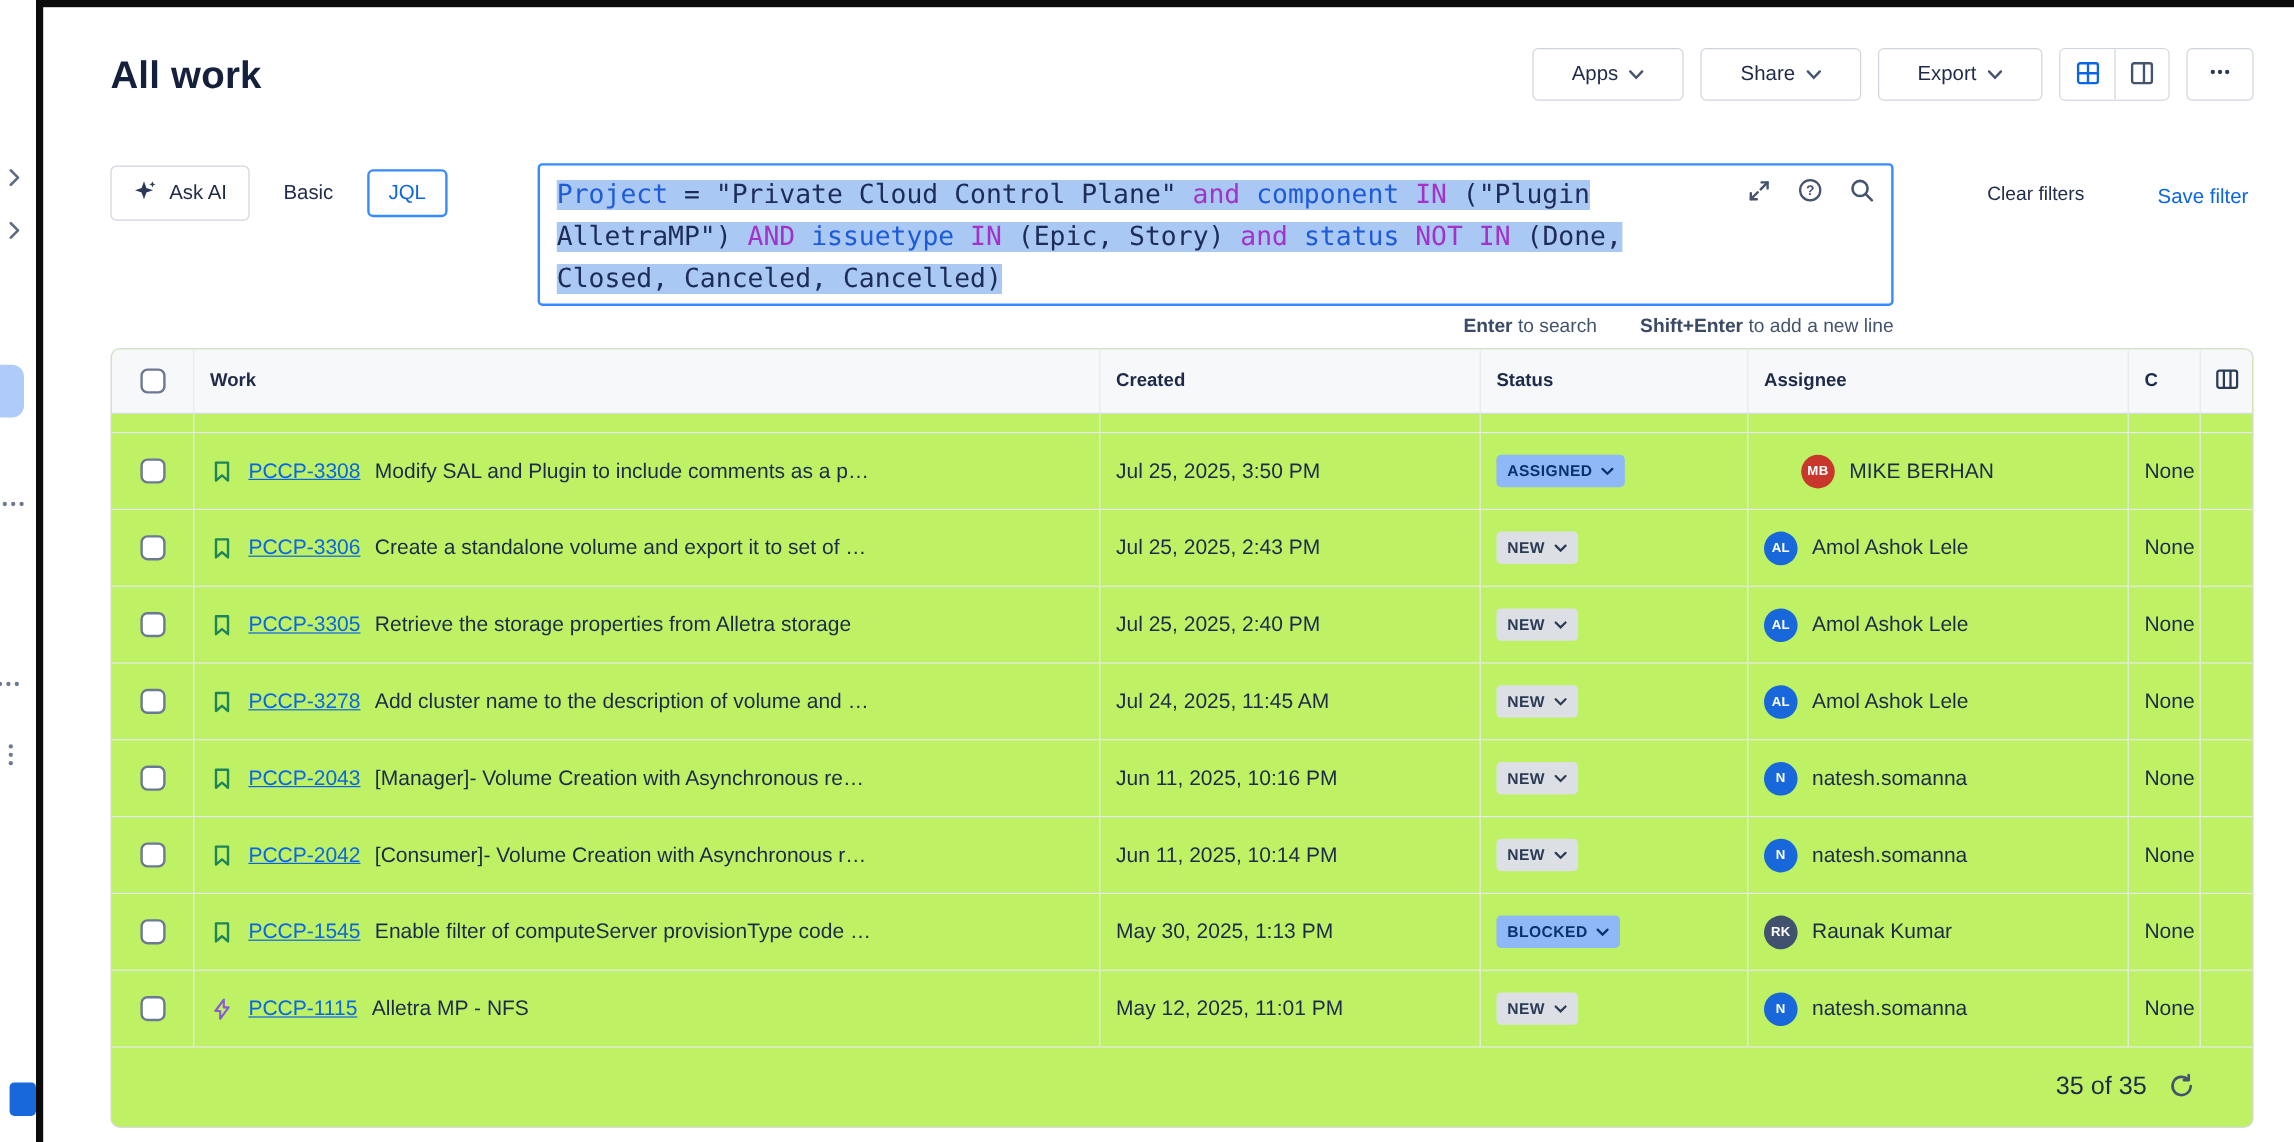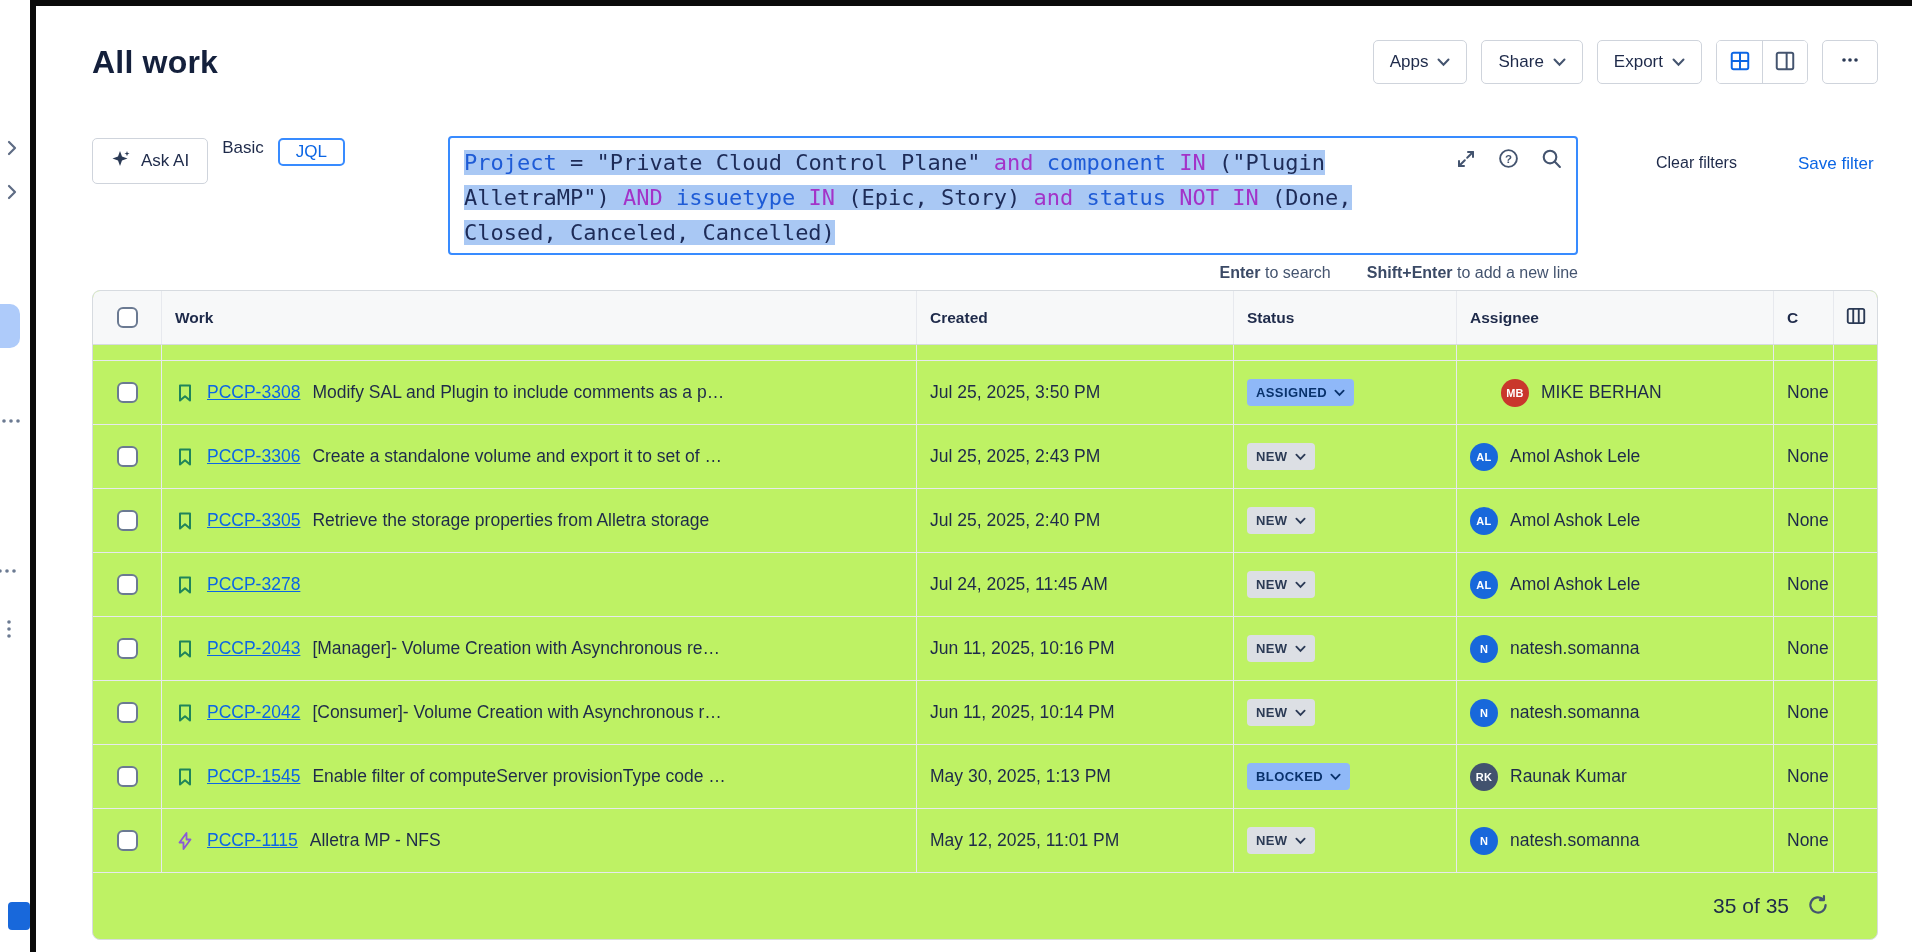--- a/index.html
+++ b/index.html
@@ -15,37 +15,37 @@
   .g-chev{position:absolute;left:2px;z-index:2}
   .g-pill{position:absolute;left:-12px;top:304px;width:32px;height:44px;border-radius:10px;background:#AECBFA;z-index:2}
   .g-frag{position:absolute;z-index:2}
   .g-square{position:absolute;left:8px;top:902px;width:22px;height:28px;border-radius:4px;background:#1868DB;z-index:2}
 
   
   .app-header{position:absolute;left:92px;right:34px;top:38px;height:48px;
               display:flex;justify-content:space-between;align-items:center}
   .page-title{font-size:32px;font-weight:800;letter-spacing:.2px;color:#14203C}
   .toolbar{display:flex;gap:14px;align-items:center}
-  .btn{display:inline-flex;align-items:center;gap:9px;height:44px;padding:0 16px;
+  .btn{display:inline-flex;align-items:center;gap:9px;height:44px;padding:0 32px;
        border:1px solid #CFD4DC;border-radius:5px;background:#fff;font-size:17px;
        color:#1E2A4A;cursor:pointer;font-family:inherit}
   .chev{display:inline-flex;color:#44546F}
   .view-group{display:flex;height:44px;border:1px solid #CFD4DC;border-radius:5px;overflow:hidden}
   .view-btn{width:45px;border:none;background:#fff;display:flex;align-items:center;justify-content:center;cursor:pointer}
   .view-btn + .view-btn{border-left:1px solid #CFD4DC}
   .view-btn.sel{color:var(--link);background:#fff}
   .view-btn.unsel{color:#44546F}
   .more-btn{width:56px;justify-content:center;padding:0}
 
   
-  .filter-row{position:absolute;left:92px;top:138px;height:46px;display:flex;align-items:flex-start;gap:2px}
+  .filter-row{position:absolute;left:92px;top:138px;height:46px;display:flex;align-items:center;gap:16px}
   .askai-btn{height:46px;border:1px solid #CFD4DC;border-radius:5px;background:#fff;
              display:inline-flex;align-items:center;gap:10px;padding:0 18px;font-size:17px;cursor:pointer;font-family:inherit;color:#1E2A4A}
   .basic-btn{border:none;background:none;font-size:17px;color:#1E2A4A;padding:0 12px;cursor:pointer;font-family:inherit}
-  .jql-btn{height:28px;border:2px solid var(--focus);border-radius:5px;background:#fff;
+  .jql-btn{height:40px;border:2px solid var(--focus);border-radius:5px;background:#fff;
            color:var(--link);font-size:17px;font-weight:500;padding:0 16px;cursor:pointer;font-family:inherit}
 
   
   .jql-box{position:absolute;left:448px;top:136px;width:1130px;height:119px;background:#fff;
            border:2px solid var(--focus);border-radius:4px;padding:7px 14px;cursor:text}
   .jql-line{font-family:"DejaVu Sans Mono",monospace;font-size:22px;line-height:35px;white-space:pre}
   .jql-sel{background:var(--selection)}
   .tok-f{color:var(--jql-field)}
   .tok-kw{color:var(--jql-keyword)}
   .tok-p{color:var(--jql-plain)}
@@ -406,20 +406,21 @@
       <span class="cbx"></span>
     </div>
     <div class="cell c-work">
       <span class="type-icon st-icon">
         <svg width="20" height="20" viewBox="0 0 20 20">
               <path d="M5 2.5 h10 v15 l-5 -4.3 -5 4.3 Z" fill="none" stroke="currentColor" stroke-width="2" stroke-linejoin="round"></path>
             </svg>
       </span>
 
       <a class="key-link">PCCP-3278</a>
+      <span class="summary">Add cluster name to the description of volume and …</span>
     </div>
     <div class="cell">
       <span>Jul 24, 2025, 11:45 AM</span>
     </div>
     <div class="cell">
       <span class="badge gray">
         <span>NEW</span>
         <span style="display:inline-flex">
           <svg width="11" height="8" viewBox="0 0 12 8">
                 <path d="M1.5 1.5 L6 6 L10.5 1.5" fill="none" stroke="currentColor" stroke-width="2" stroke-linecap="round"></path>

